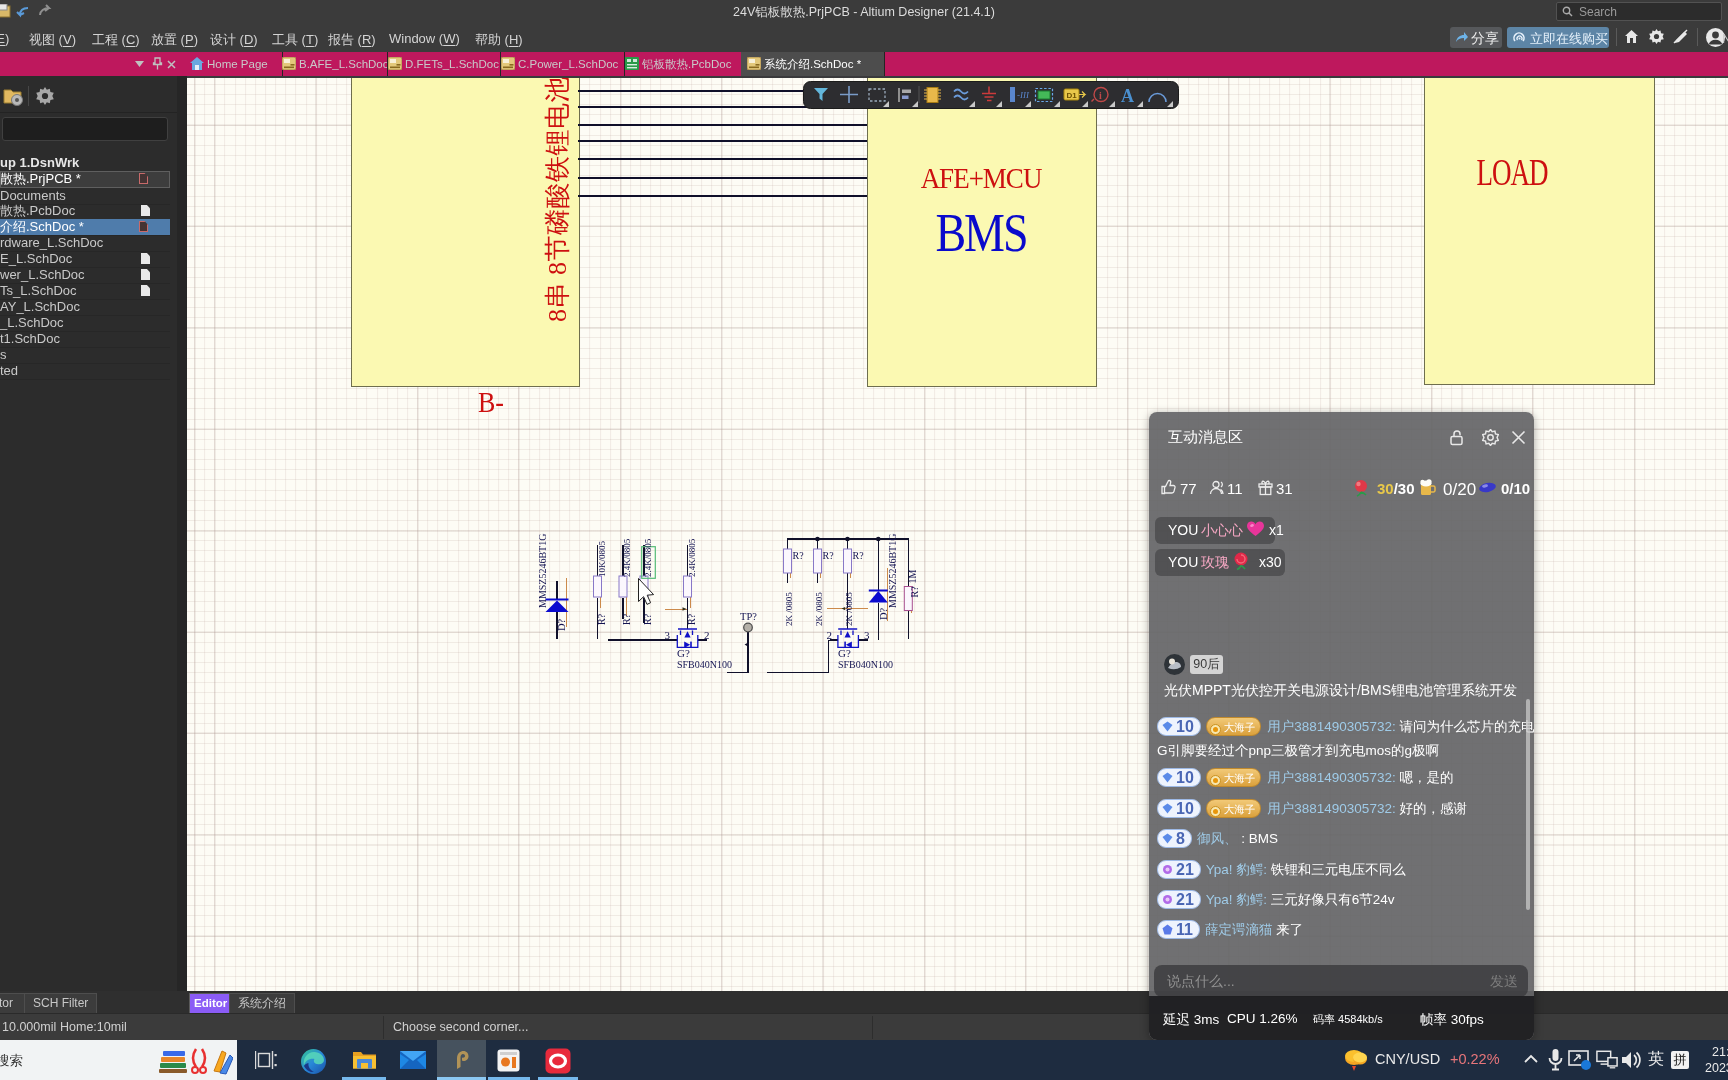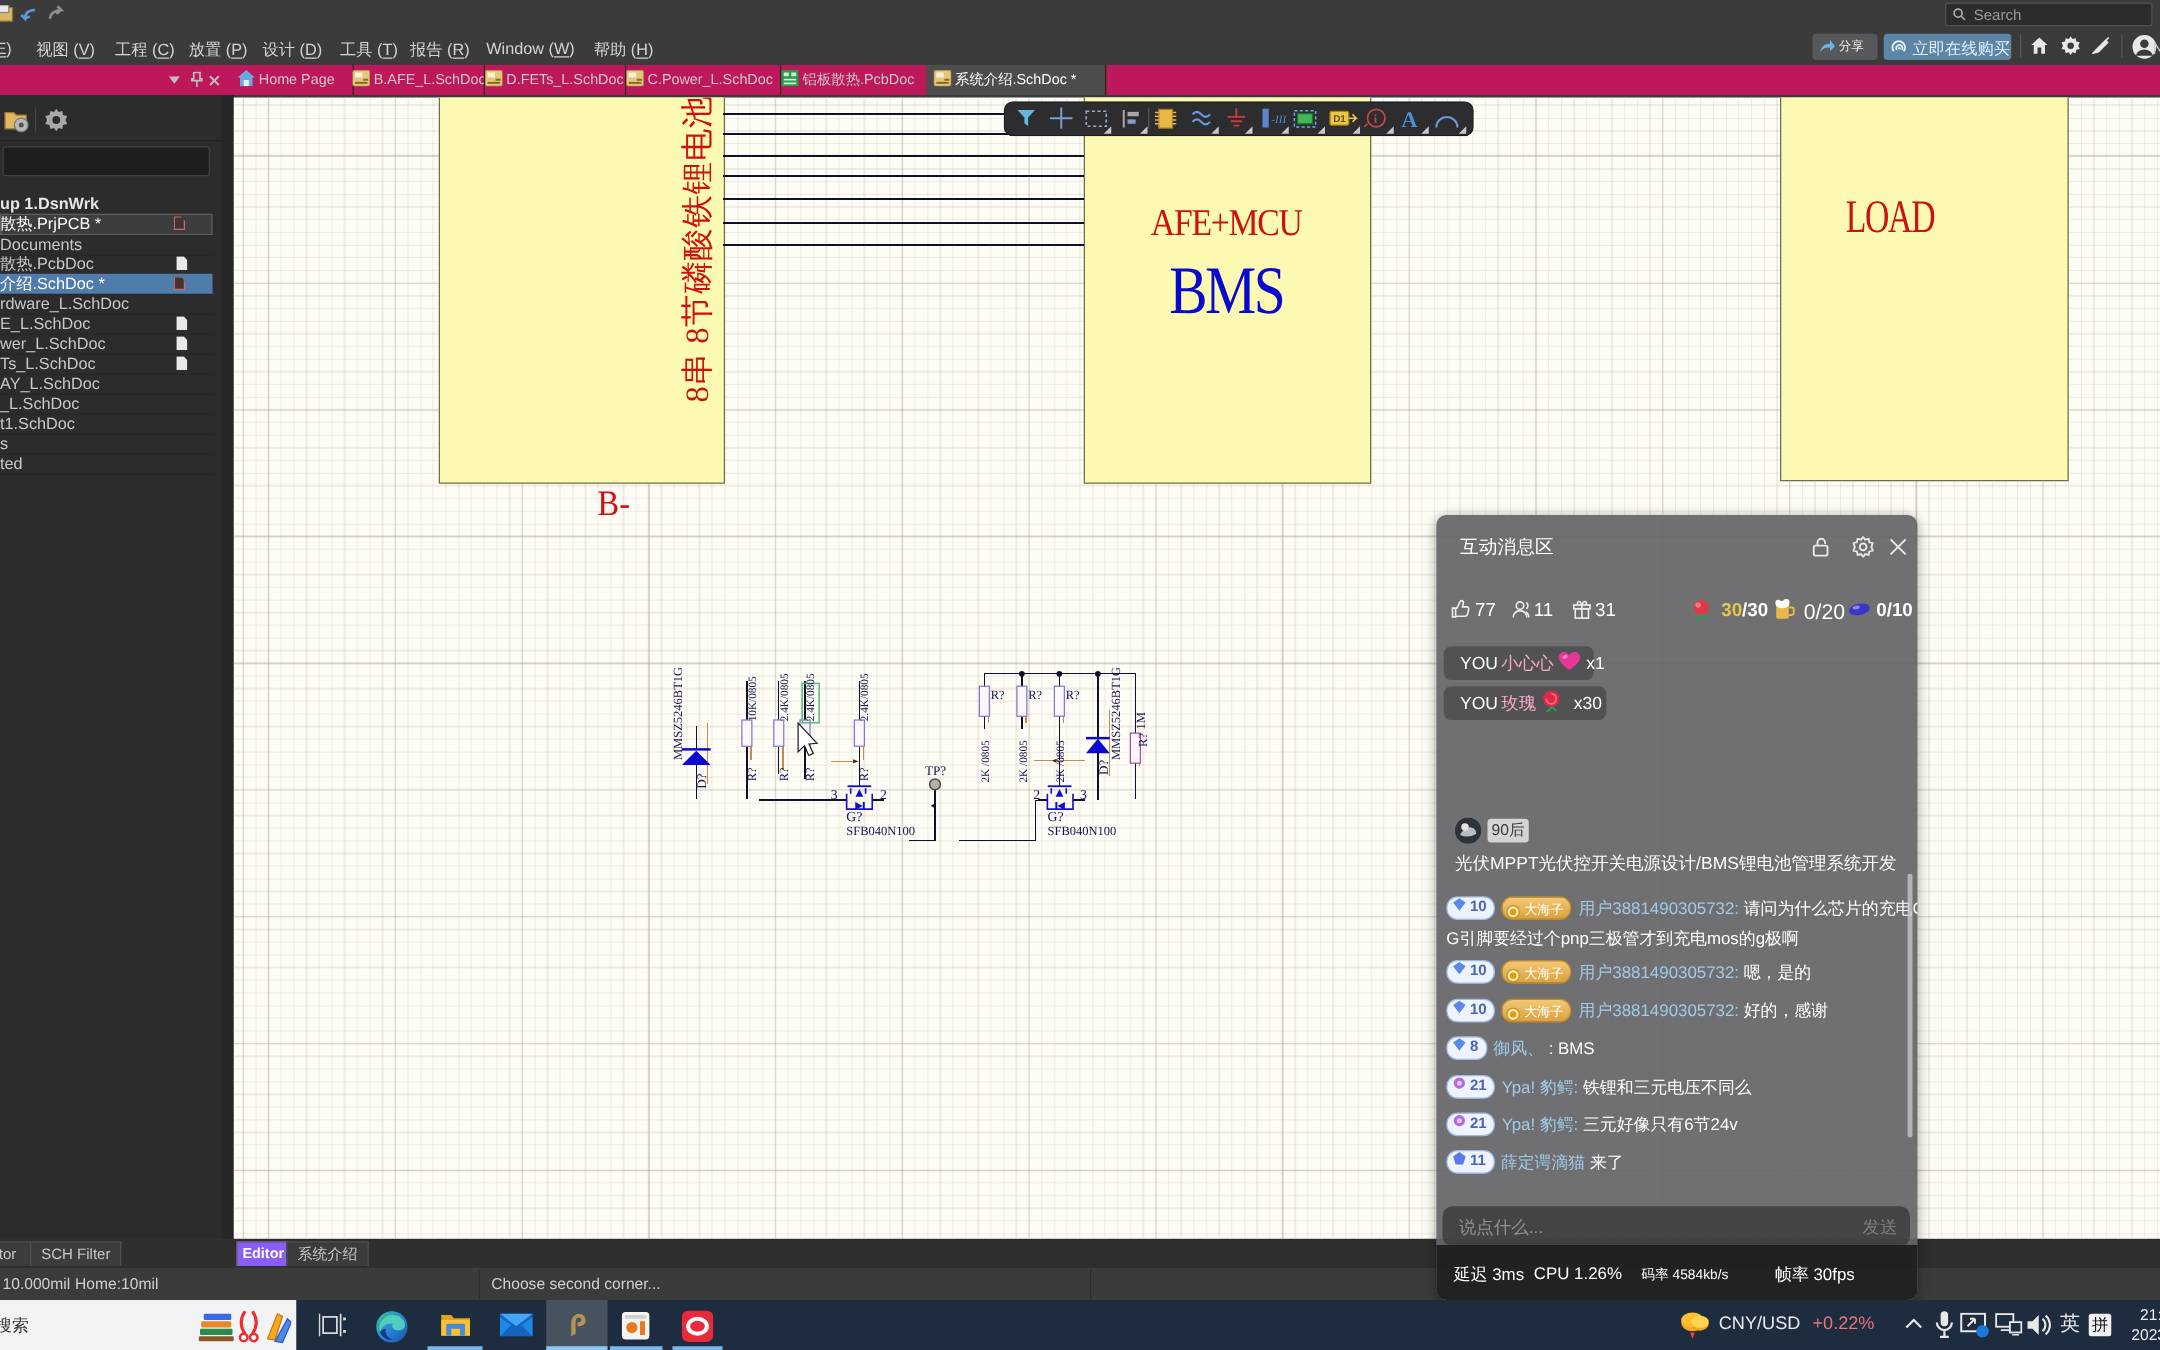--- a/index.html
+++ b/index.html
@@ -27,37 +27,38 @@
 .blk{position:absolute;background:#fbf9b2;border:1px solid #6e6e4e}
 .red{color:#cd1010}
 #etabs{left:0;top:991px;width:1728px;height:22px;background:#2f2f2f}
 .etab{position:absolute;top:2px;height:19px;line-height:19px;font-size:12px;color:#c8c8c8;background:#3c3c3c;border:1px solid #4e4e4e;border-bottom:none;padding:0 8px}
 #sbar{left:0;top:1013px;width:1728px;height:27px;background:#3b3b3b;border-top:1px solid #2a2a2a}
 .st{position:absolute;top:6px;font-size:12.5px;color:#d0d0d0}
 #taskbar{left:0;top:1040px;width:1728px;height:40px;background:#1e2c40}
 .tray{position:absolute;top:0;height:40px;color:#eaeaea}
 #chat{left:1149px;top:412px;width:385px;height:628px;border-radius:8px;background:rgba(101,101,103,.93);box-shadow:0 2px 10px rgba(0,0,0,.35);overflow:hidden}
 .cw{color:#fff}
-.pill{display:inline-flex;align-items:flex-start;height:17px;border-radius:9px;border:1px solid #9db9e6;background:#eef3fd;color:#4a66b4;font-weight:bold;font-size:12px;padding:0 6px 0 4px;margin-right:5px}
+.pill{display:inline-flex;align-items:center;height:17px;border-radius:9px;border:1px solid #9db9e6;background:#eef3fd;color:#4a66b4;font-weight:bold;font-size:16px;padding:0 6px 0 4px;margin-right:5px}
 .gpill{display:inline-flex;align-items:flex-end;height:17px;border-radius:9px;background:linear-gradient(180deg,#f2c977,#dba13c);border:1px solid #c08a2e;color:#fff;font-size:10.5px;padding:0 5px 0 3px;margin-right:6px}
 .uname{color:#9fcbe8}
 
 .msg{position:absolute;left:8px;font-size:13.5px;color:#fff;white-space:nowrap;display:flex;align-items:center}
 .gem{width:11px;height:11px;margin-right:3px}
 </style>
 </head>
 <body>
 
 <div class="a" id="titlebar">
 <svg class="a" style="left:0;top:4px" width="60" height="16" viewBox="0 0 60 16">
 <rect x="-4" y="2" width="14" height="11" fill="#d8b868" stroke="#8a7030"></rect>
 <rect x="-2" y="0" width="9" height="6" fill="#e8e8e8" stroke="#888"></rect>
 <path d="M28,4 C22,4 20,7 20,11 L17,8 M20,11 L24,9" stroke="#5a9ad8" stroke-width="2" fill="none"></path>
 <path d="M40,11 C40,7 44,4 49,4 L46,1 M49,4 L45,7" stroke="#909090" stroke-width="2" fill="none"></path>
 </svg>
+<div class="a" style="left:0;width:1728px;top:4px;text-align:center;font-size:12.5px;color:#dcdcdc">24V铝板散热.PrjPCB - Altium Designer (21.4.1)</div>
 <div class="a" style="left:1556px;top:2px;width:164px;height:17px;background:#2c2c2c;border:1px solid #525252;border-radius:2px">
 <svg class="a" style="left:5px;top:3px" width="11" height="11" viewBox="0 0 11 11">
         <circle cx="4.5" cy="4.5" r="3.2" fill="none" stroke="#aaa" stroke-width="1.4"></circle>
         <line x1="7" y1="7" x2="10" y2="10" stroke="#aaa" stroke-width="1.4"></line>
       </svg>
 <span class="a" style="left:22px;top:2px;font-size:12px;color:#9a9a9a">Search</span>
 </div>
 </div>
 
 <div class="a" id="menubar">
@@ -67,21 +68,21 @@
 <span class="mi" style="left:151px">放置 (<u>P</u>)</span>
 <span class="mi" style="left:210px">设计 (<u>D</u>)</span>
 <span class="mi" style="left:272px">工具 (<u>T</u>)</span>
 <span class="mi" style="left:328px">报告 (<u>R</u>)</span>
 <span class="mi" style="left:389px">Window (<u>W</u>)</span>
 <span class="mi" style="left:475px">帮助 (<u>H</u>)</span>
 <div class="a" style="left:1450px;top:5px;width:52px;height:21px;background:#56585b;border-radius:3px">
 <svg class="a" style="left:5px;top:4px" width="14" height="13" viewBox="0 0 14 13">
         <path d="M1,11 C2,6 5,4 9,4 L9,1 L13,6 L9,10 L9,7 C5,7 3,8 1,11 Z" fill="#6db3e8"></path>
       </svg>
-<span class="a" style="left:21px;top:3px;font-size:10px;color:#eee">分享</span>
+<span class="a" style="left:21px;top:3px;font-size:14px;color:#eee">分享</span>
 </div>
 <div class="a" style="left:1507px;top:5px;width:102px;height:21px;background:#5d85a6;border-radius:3px">
 <svg class="a" style="left:6px;top:4px" width="13" height="13" viewBox="0 0 13 13">
         <path d="M2,10 a5,5 0 1 1 8,0" fill="none" stroke="#e8f2fc" stroke-width="1.6"></path>
         <path d="M4.5,9 a2.5,2.5 0 1 1 4,0" fill="none" stroke="#e8f2fc" stroke-width="1.3"></path>
         <circle cx="6.5" cy="7.5" r="1" fill="#e8f2fc"></circle>
       </svg>
 <span class="a" style="left:23px;top:3px;font-size:13px;color:#e4f0fa">立即在线购买</span>
 </div>
 <div class="a" style="left:1616px;top:6px;width:1px;height:18px;background:#5a5a5a"></div>

